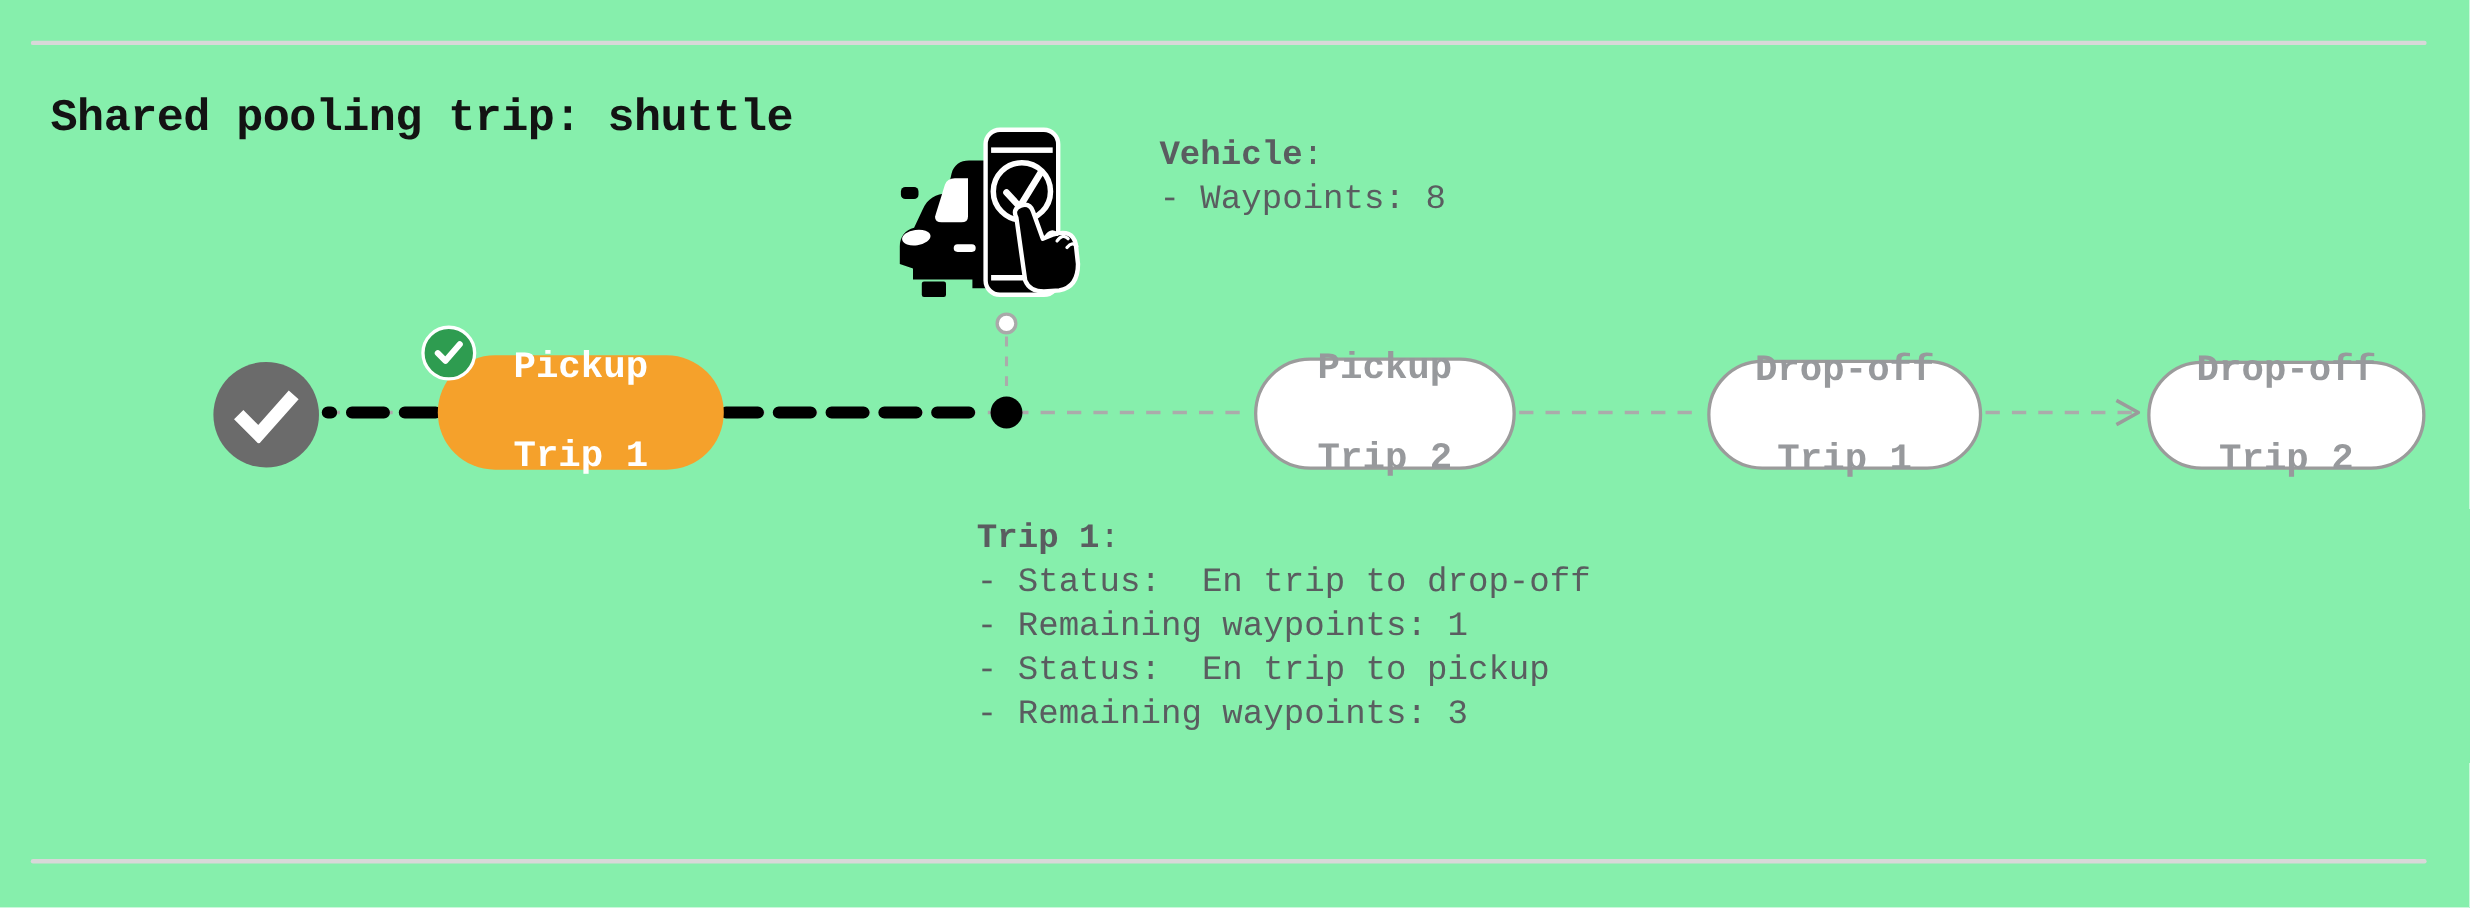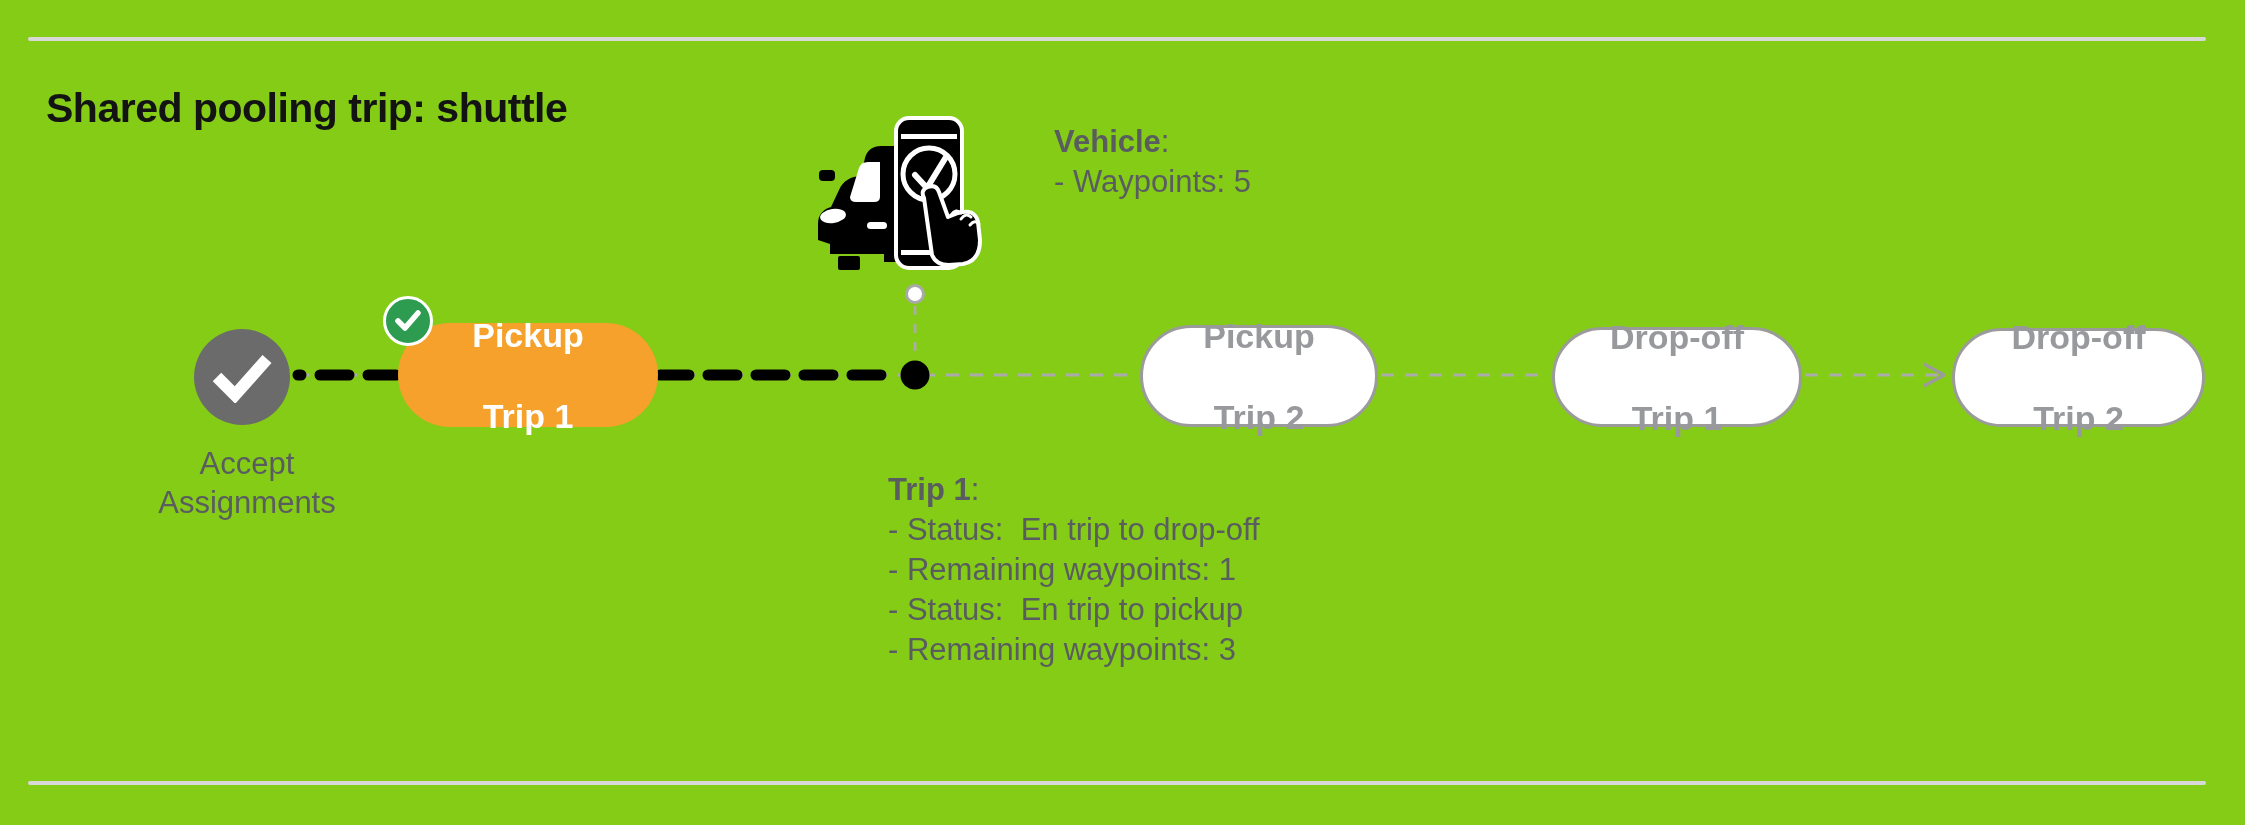--- a/index.html
+++ b/index.html
@@ -1,20 +1,20 @@
 <!DOCTYPE html>
 <html><head>
 <meta charset="utf-8">
 <style>
   html,body{margin:0;padding:0;background:#ffffff;}
   .canvas{
     position:relative;
     width:2245px;height:825px;
-    background:#84cc16;
-    font-family:Liberation Sans, sans-serif;
+    background:#86efac;
+    font-family:Liberation Mono, monospace;
     overflow:hidden;
   }
   .divider{
     position:absolute;left:28px;width:2178px;height:4px;
     background:#d8d8d8;border-radius:2px;
   }
   .divider.top{top:37px;}
   .divider.bottom{top:781px;}
   .page-title{
     position:absolute;left:46px;top:58px;
@@ -101,21 +101,20 @@
     <circle cx="915" cy="294" r="8.5" fill="#ffffff" stroke="#a9a9a9" stroke-width="3"></circle>
 
     <circle cx="915" cy="375" r="14.5" fill="#000000"></circle>
   </svg>
 
   <div class="accept-node">
     <svg width="62" height="52" viewBox="0 0 62 52">
       <path d="M6 26 L24 44 L56 8" stroke="#ffffff" stroke-width="12" fill="none"></path>
     </svg>
   </div>
-  <div class="accept-label"><span>Accept</span><br><span>Assignments</span></div>
 
   <div class="pill active">
     <span>Pickup</span>
     <span>Trip 1</span>
   </div>
   <div class="badge">
     <svg width="28" height="24" viewBox="0 0 28 24">
       <path d="M4 12 L11 19 L24 4" stroke="#ffffff" stroke-width="5.5" fill="none" stroke-linecap="round" stroke-linejoin="round"></path>
     </svg>
   </div>
@@ -153,21 +152,21 @@
     <circle cx="117" cy="64" r="26" fill="none" stroke="#ffffff" stroke-width="5"></circle>
     <path d="M103,65 L115,78 L134,47" stroke="#ffffff" stroke-width="6" fill="none" stroke-linecap="round" stroke-linejoin="round"></path>
 
     <path fill="#000000" stroke="#ffffff" stroke-width="4" stroke-linejoin="round" d="M112,88 Q108,80 116,77 Q124,74 127,82 L136,107 L146,103 Q163,98 166,112 L168,130
          Q168,151 151,154 L137,155 Q124,155 120,145 Z"></path>
     <path d="M139,105 q5,-7 10,-2 M149,109 q5,-7 10,-2 M158,115 q5,-6 9,-1" stroke="#ffffff" stroke-width="3" fill="none" stroke-linecap="round"></path>
   </svg>
 
   <div class="vehicle-panel">
     <div class="info-line"><span class="b">Vehicle</span><span>:</span></div>
-    <div class="info-line">- Waypoints: 5</div>
+    <div class="info-line">- Waypoints: 8</div>
   </div>
 
   <div class="trip-panel">
     <div class="info-line"><span class="b">Trip 1</span><span>:</span></div>
     <div class="info-line">- Status:  En trip to drop-off</div>
     <div class="info-line">- Remaining waypoints: 1</div>
     <div class="info-line">- Status:  En trip to pickup</div>
     <div class="info-line">- Remaining waypoints: 3</div>
   </div>
 

